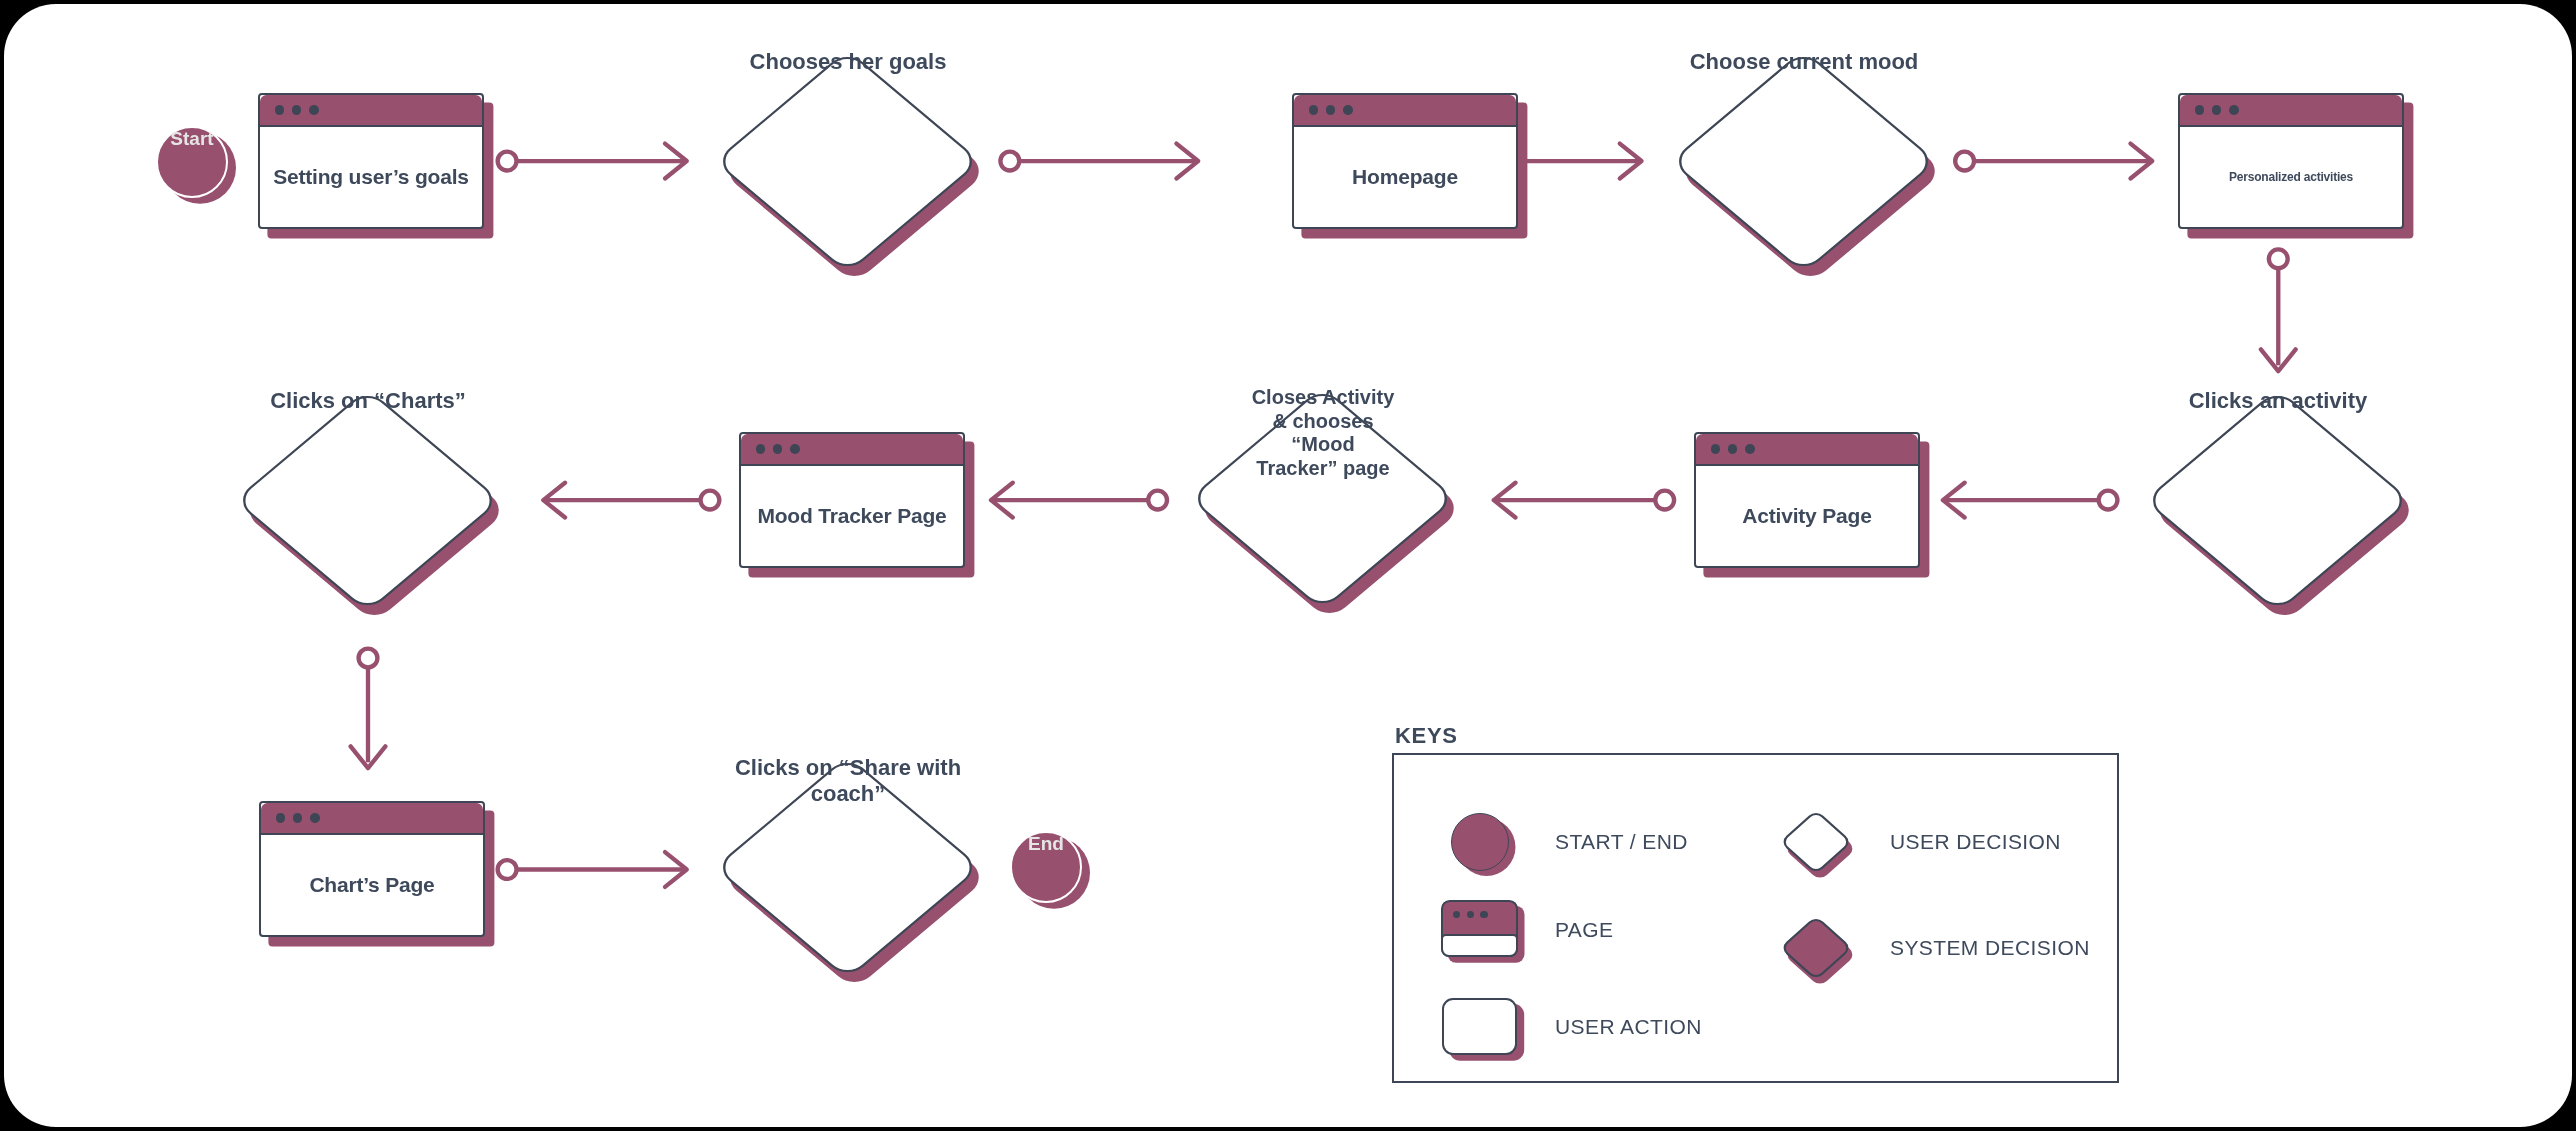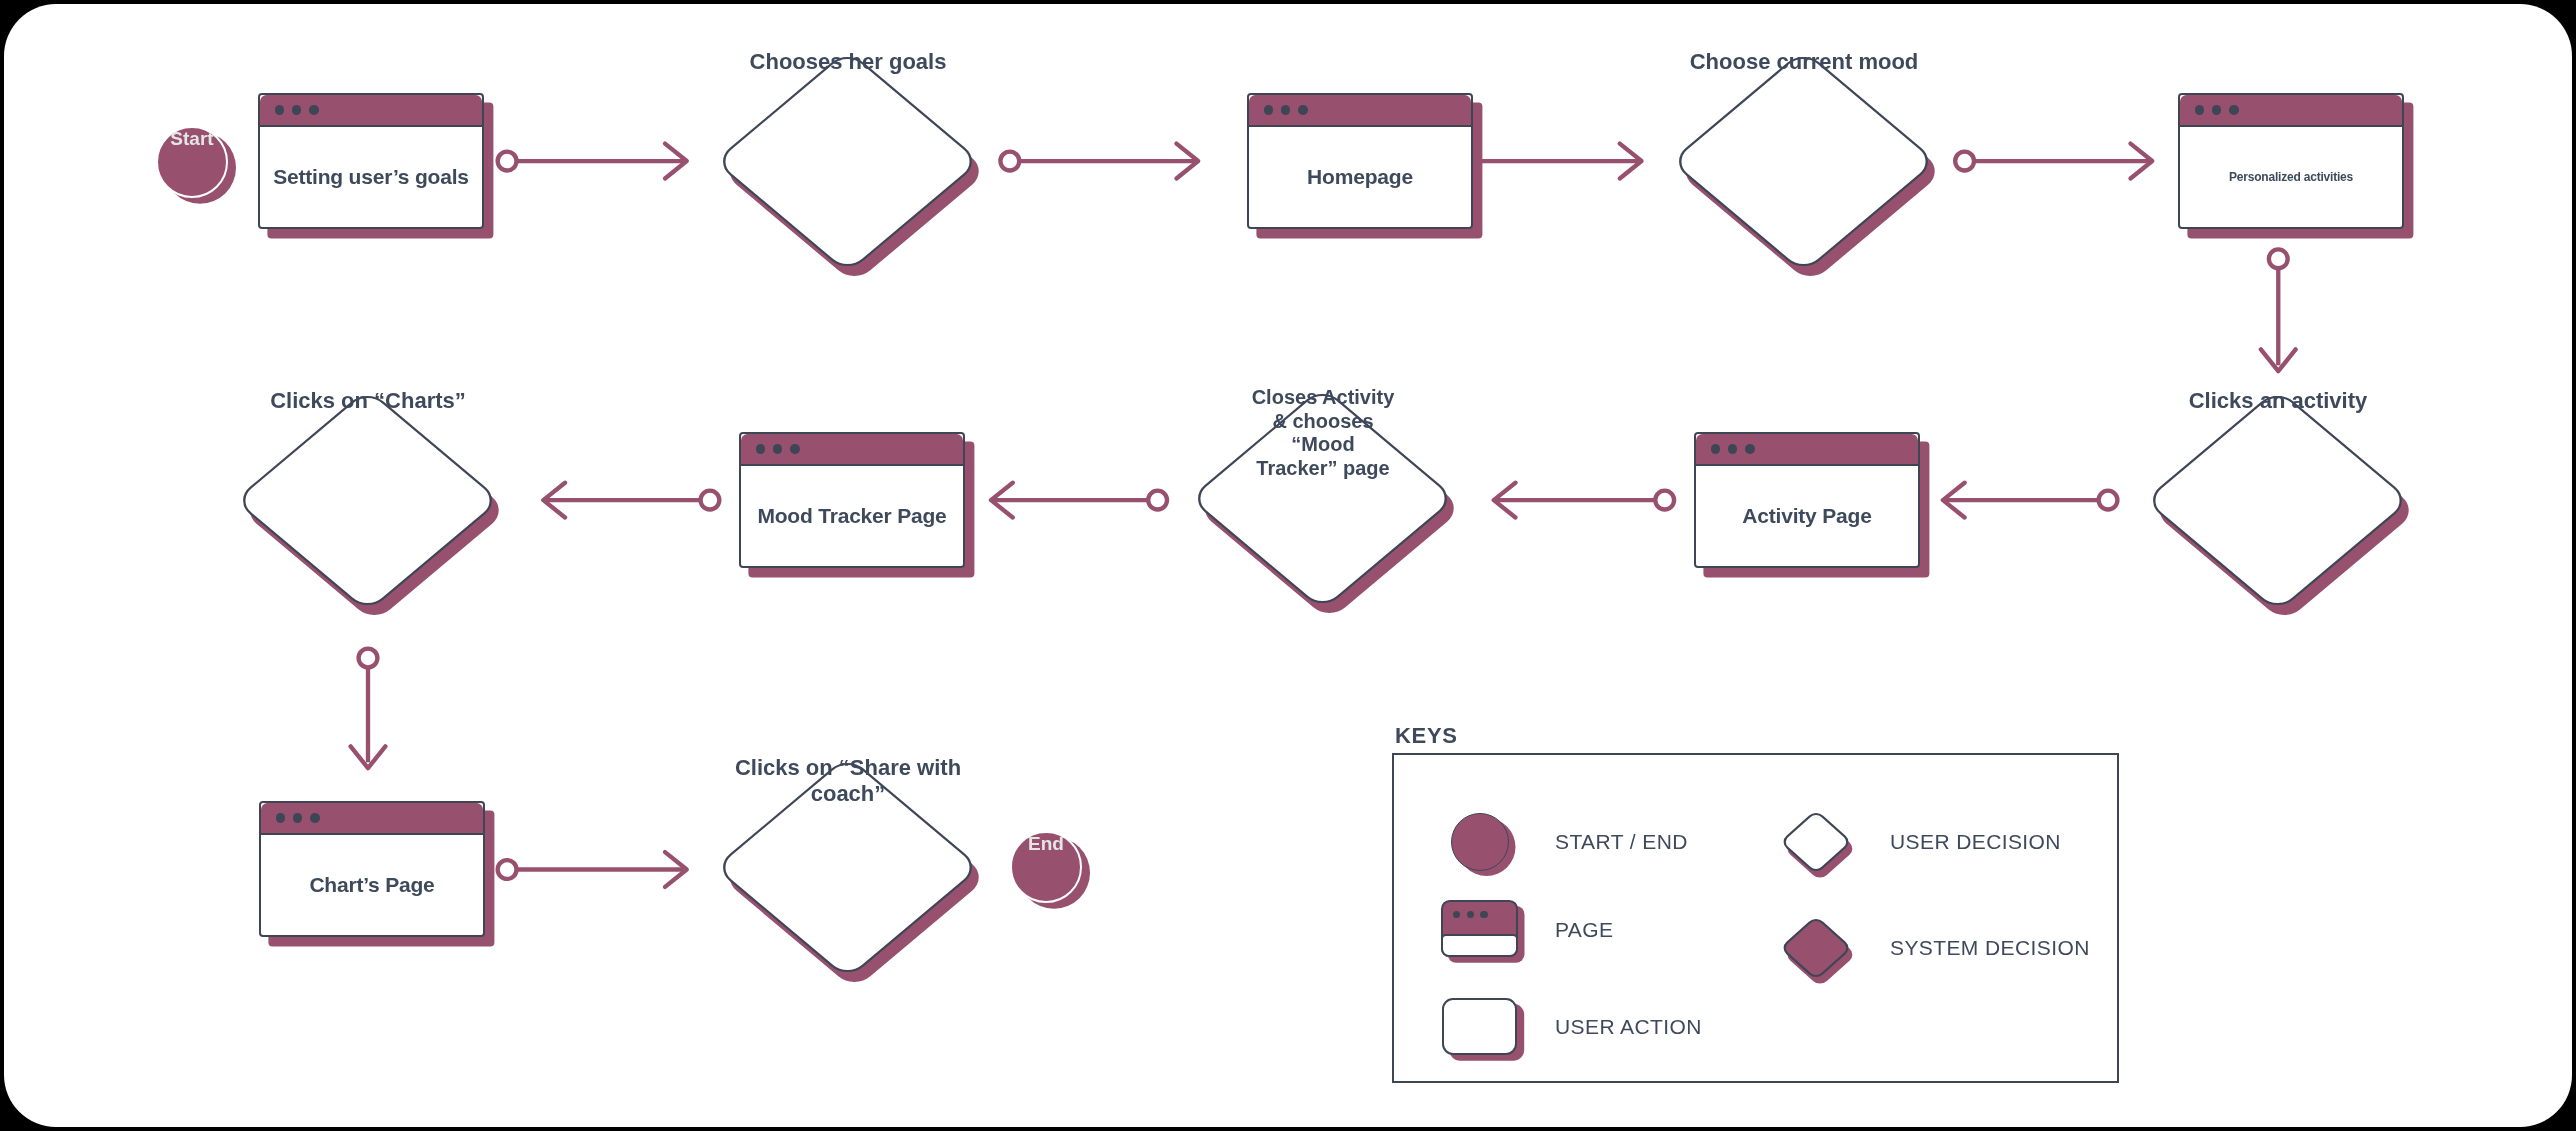--- a/index.html
+++ b/index.html
@@ -151,21 +151,21 @@
     <div class="body">
       <span class="label">Setting user’s goals</span>
     </div>
   </div>
 
   <div class="diamond" style="left:714px;top:49px">
     <div class="shape"></div>
     <div class="label mid">Chooses her goals</div>
   </div>
 
-  <div class="page" style="left:1247px;top:93px">
+  <div class="page" style="left:1292px;top:93px">
     <div class="bar">
       <span class="dot"></span>
       <span class="dot"></span>
       <span class="dot"></span>
     </div>
     <div class="body">
       <span class="label">Homepage</span>
     </div>
   </div>
 

